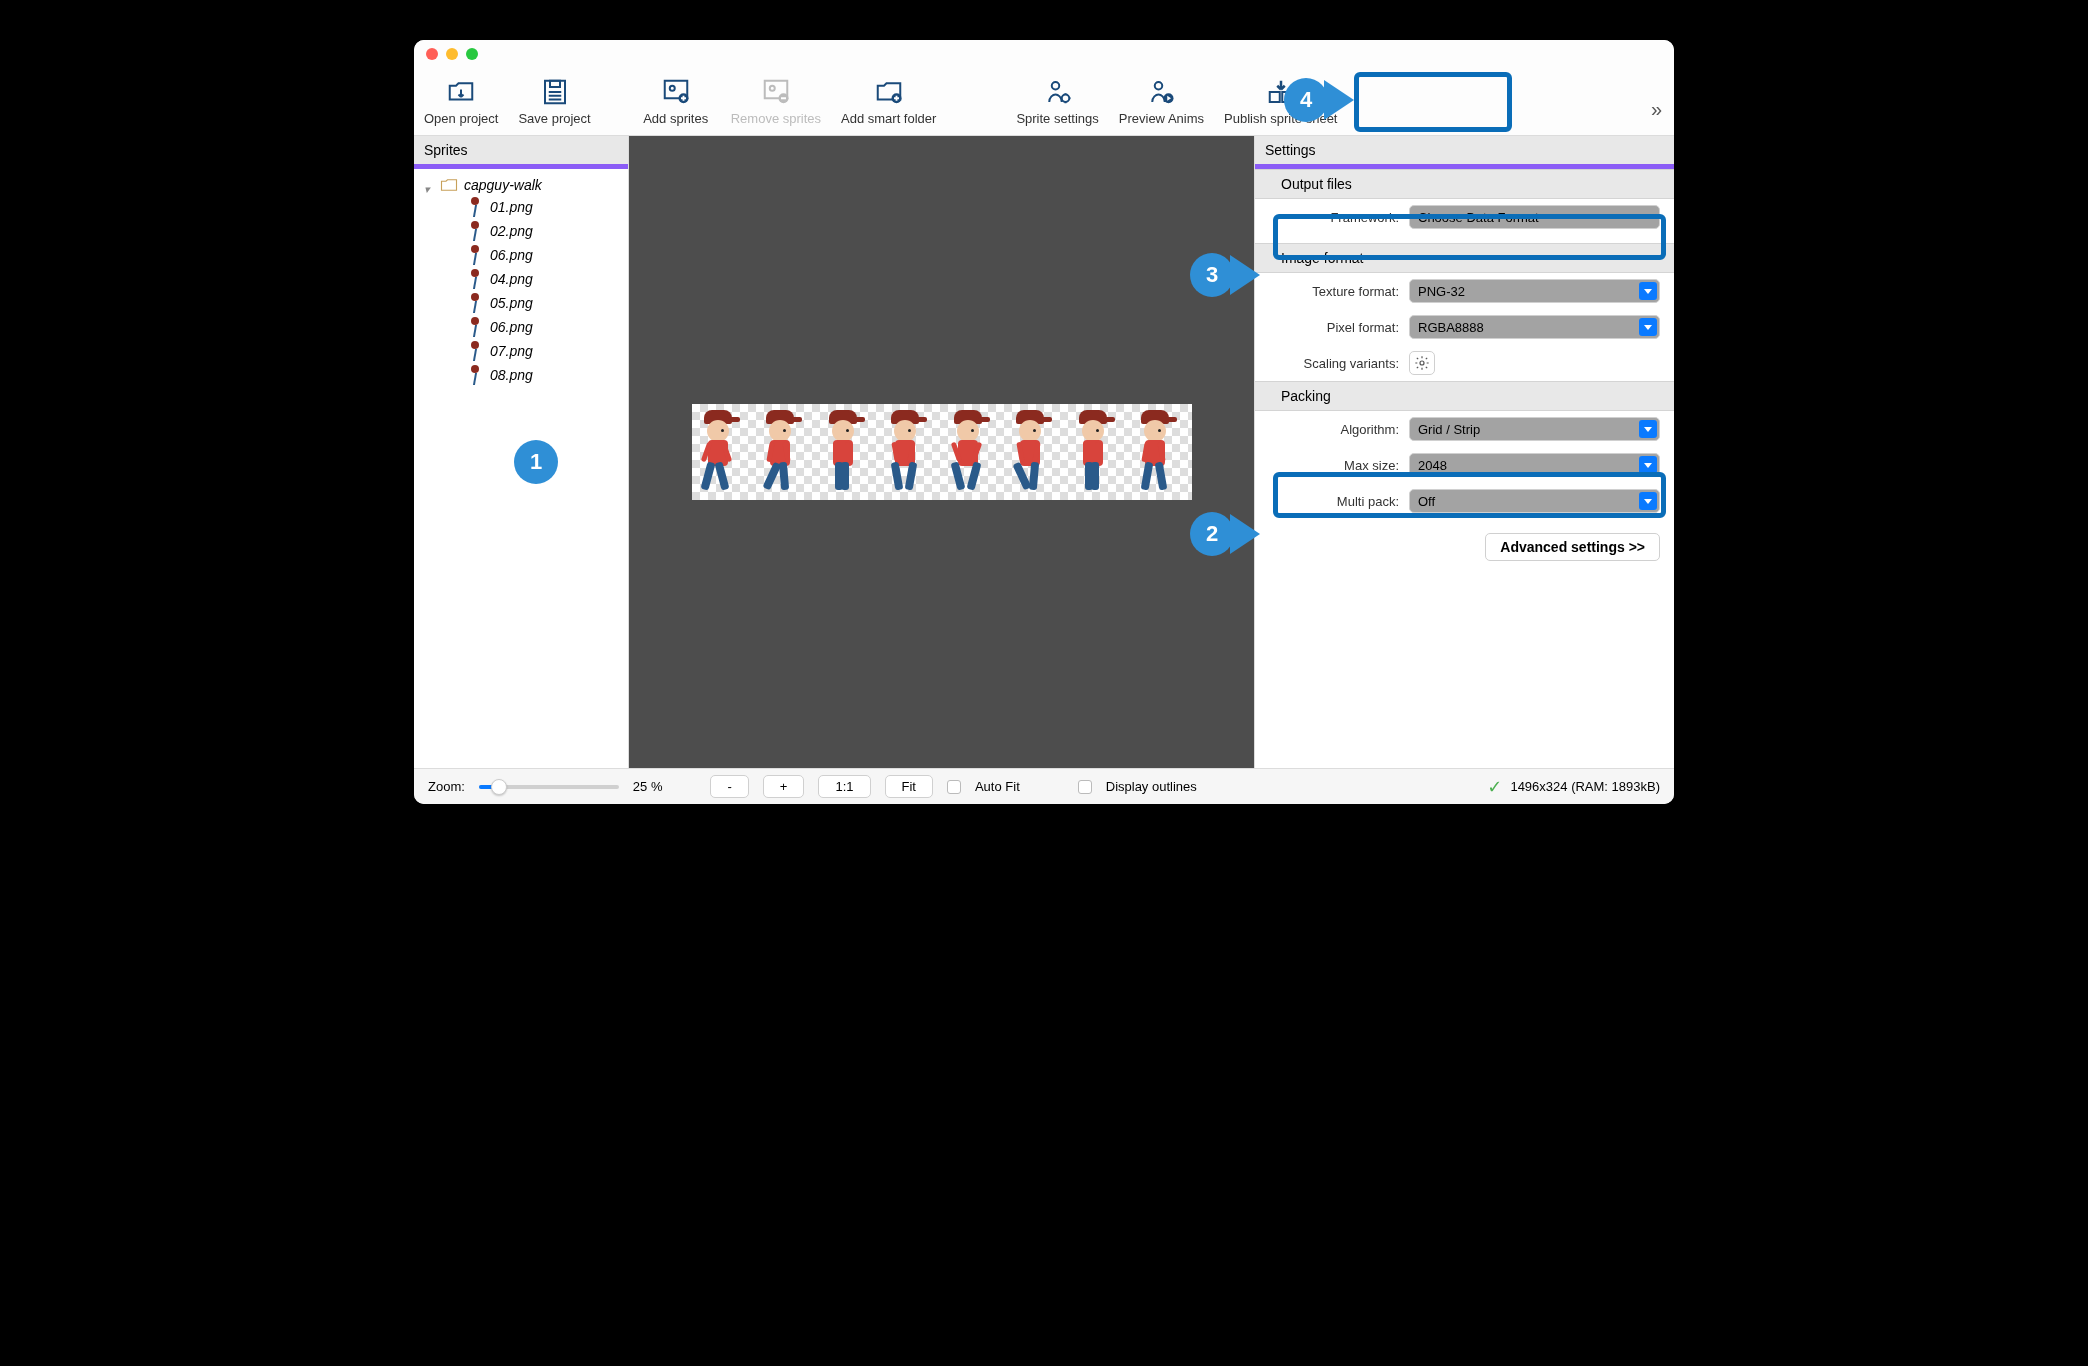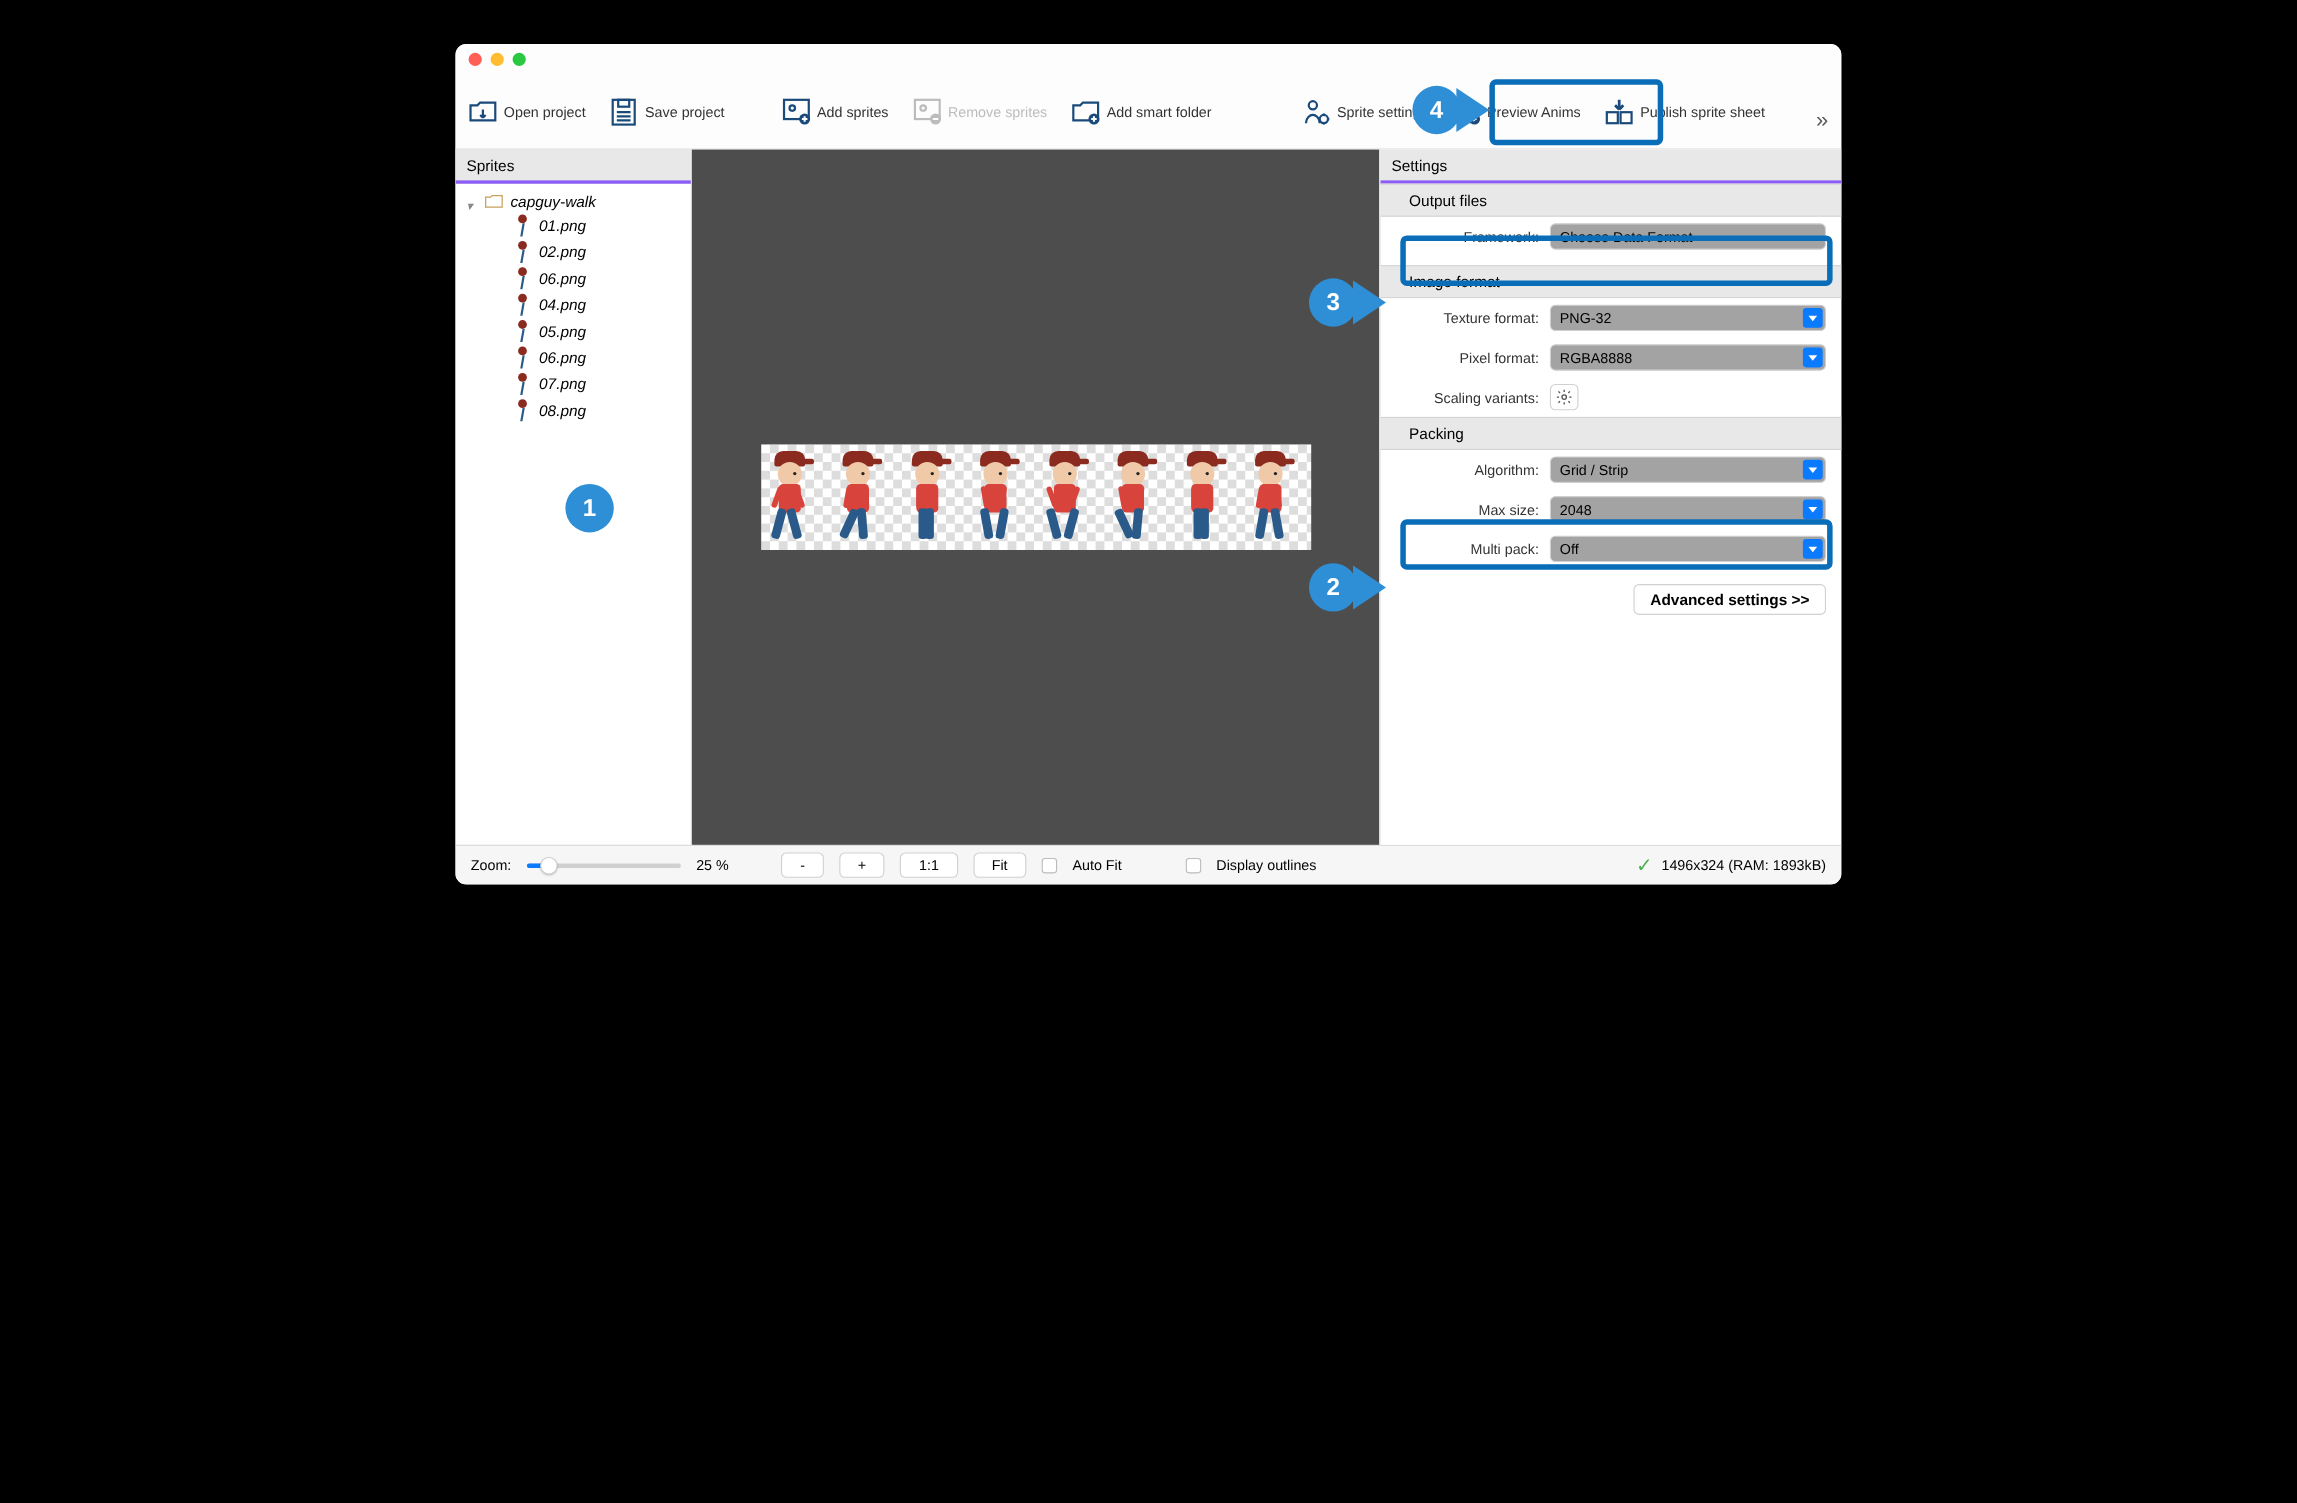--- a/index.html
+++ b/index.html
@@ -2,29 +2,29 @@
 <html><head>
 <meta charset="utf-8">
 <style>
 * { box-sizing: border-box; margin: 0; padding: 0; font-family: -apple-system, "Helvetica Neue", Arial, sans-serif; }
 body { background: #000; width: 2088px; height: 1366px; display:flex; align-items:flex-start; justify-content:center; padding-top:40px;}
 .window { width: 1260px; height: 764px; background: #eee; border-radius: 10px; overflow: hidden; box-shadow: 0 20px 60px rgba(0,0,0,.6); display:flex; flex-direction:column; position:relative;}
 .titlebar { height: 28px; background:#fdfdfd; display:flex; align-items:center; padding:0 12px; gap:8px;}
 .tl-dot { width:12px; height:12px; border-radius:50%; }
 .dot-red{background:#ff5f57;} .dot-yel{background:#febc2e;} .dot-grn{background:#28c840;}
 .toolbar { height:68px; background:#fdfdfd; border-bottom:1px solid #dcdcdc; display:flex; align-items:center; position:relative;}
-.tool-btn { display:flex; flex-direction:row; align-items:center; justify-content:center; gap:4px; padding:0 10px; min-width:90px; font-size:13px; color:#333; cursor:pointer;}
+.tool-btn { display:flex; flex-direction:column; align-items:center; justify-content:center; gap:4px; padding:0 10px; min-width:90px; font-size:13px; color:#333; cursor:pointer;}
 .tool-btn.disabled { color:#bcbcbc; }
 .tool-btn svg { width:30px; height:30px; }
 .tool-btn.disabled svg { color:#bcbcbc; }
 .tool-sep { width:30px; }
 .toolbar-highlight { position:absolute; border:5px solid #0a6db8; border-radius:6px; top:4px; height:60px; }
 .main { flex:1; display:flex; min-height:0; }
 .sidebar { width:215px; background:#fff; border-right:1px solid #dcdcdc; display:flex; flex-direction:column;}
-.panel-head { background:#e8e8e8; border-bottom:3px solid #8b5cf6; font-size:14px; padding:6px 10px; font-weight:500;}
+.panel-head { background:#e8e8e8; border-bottom:5px solid #8b5cf6; font-size:14px; padding:6px 10px; font-weight:500;}
 .tree { flex:1; padding:6px 4px; font-size:14px;font-style:italic; }
 .tree-row { display:flex; align-items:center; gap:6px; padding:2px 4px 2px 18px; }
 .tree-row.folder{padding-left:6px;}
 .tree-file { padding-left:50px; display:flex; align-items:center; gap:8px; padding-top:2px; padding-bottom:2px;}
 .sprite-ico { width:14px; height:20px; display:inline-block; position:relative;}
 .sprite-ico::before{content:"";position:absolute;width:8px;height:8px;border-radius:50%;background:#8b2a1f;top:0;left:3px;}
 .sprite-ico::after{content:"";position:absolute;width:2px;height:12px;background:#2a5a8a;top:8px;left:6px;transform:skewX(-10deg);}
 .chevron{width:10px;height:10px;display:inline-block;}
 .chevron::before{content:"▾";color:#888;font-size:11px;}
 .folder-ico{width:18px;height:14px;display:inline-block;}

